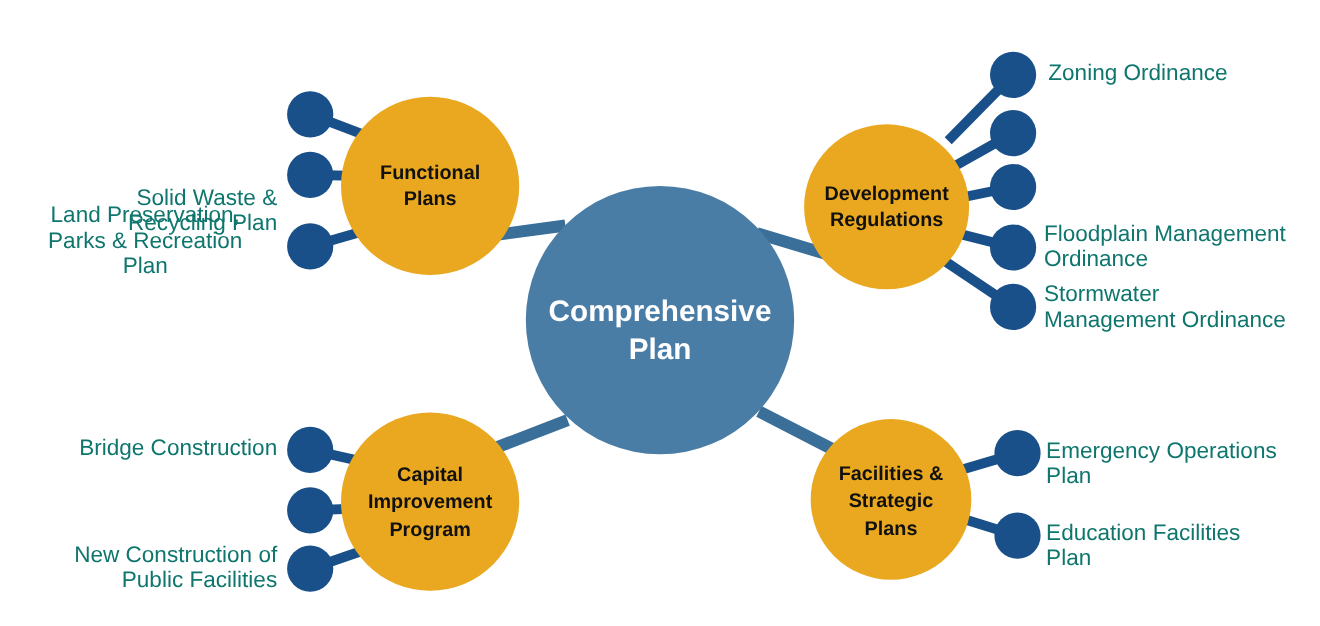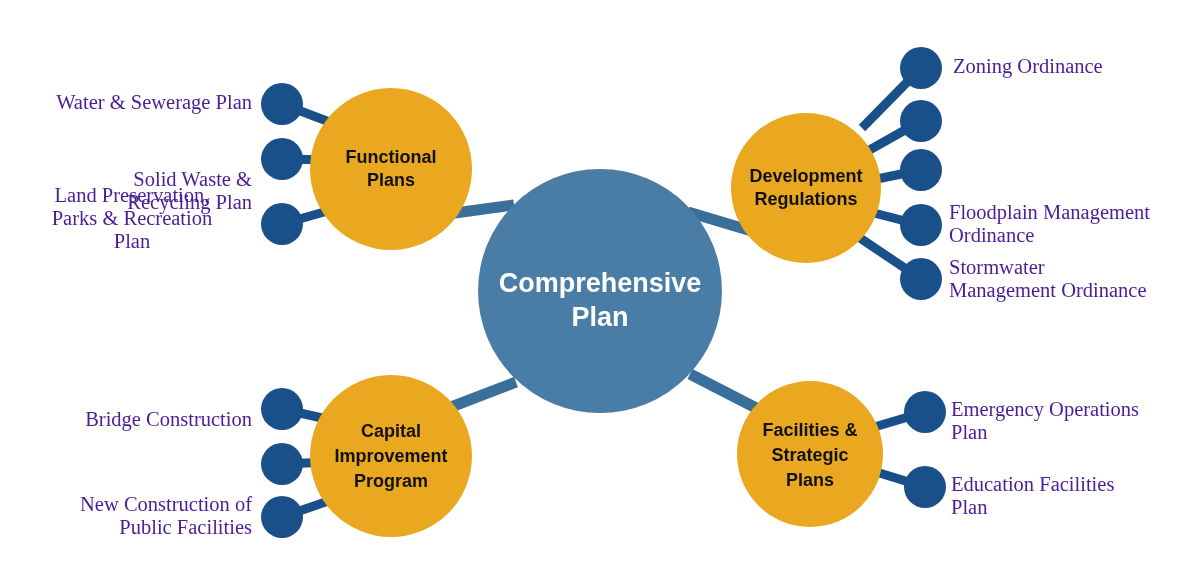--- a/index.html
+++ b/index.html
@@ -32,24 +32,24 @@
     fill: #ffffff;
   }
   .cat-label {
     font-family: "Liberation Sans", sans-serif;
     font-weight: bold;
     font-size: 18px;
     fill: #111111;
   }
   .leaf-label {
     position: absolute;
-    font-family: Liberation Serif, serif;
+    font-family: Liberation Sans, sans-serif;
     font-size: 20.5px;
     line-height: 23px;
-    color: #4c1d95;
+    color: #0f766e;
     white-space: pre-line;
   }
   .leaf-label.right {
     text-align: left;
   }
   .leaf-label.left {
     text-align: right;
   }
 </style>
 </head>
@@ -131,28 +131,27 @@
       <circle cx="921" cy="121" r="21" fill="#1a5089"></circle>
       <circle cx="921" cy="170" r="21" fill="#1a5089"></circle>
       <circle cx="921" cy="225" r="21" fill="#1a5089"></circle>
       <circle cx="921" cy="279" r="21" fill="#1a5089"></circle>
 
       <circle cx="925" cy="412" r="21" fill="#1a5089"></circle>
       <circle cx="925" cy="487" r="21" fill="#1a5089"></circle>
     </g>
   </svg>
 
-  <div class="leaf-label left" style="right:948px; top:91px; width:240px;">Water &amp; Sewerage Plan</div>
   <div class="leaf-label left" style="right:948px; top:135px; width:240px;margin-top:33px;">Solid Waste &amp;
 Recycling Plan</div>
   <div class="leaf-label left" style="right:948px; top:184px; width:240px;text-align:center;">Land Preservation,
 Parks &amp; Recreation
 Plan</div>
 
-  <div class="leaf-label left" style="right:948px; top:408px; width:250px;">Bridge Construction</div>
+  <div class="leaf-label left" style="right:948px; top:396px; width:250px;">Bridge Construction</div>
   <div class="leaf-label left" style="right:948px; top:493px; width:250px;">New Construction of
 Public Facilities</div>
 
   <div class="leaf-label right" style="left:953px; top:55px; width:245px;">Zoning Ordinance</div>
   <div class="leaf-label right" style="left:949px; top:256px; width:250px;">Stormwater
 Management Ordinance</div>
   <div class="leaf-label right" style="left:949px; top:201px; width:250px;">Floodplain Management
 Ordinance</div>
 
   <div class="leaf-label right" style="left:951px; top:398px; width:245px;">Emergency Operations

